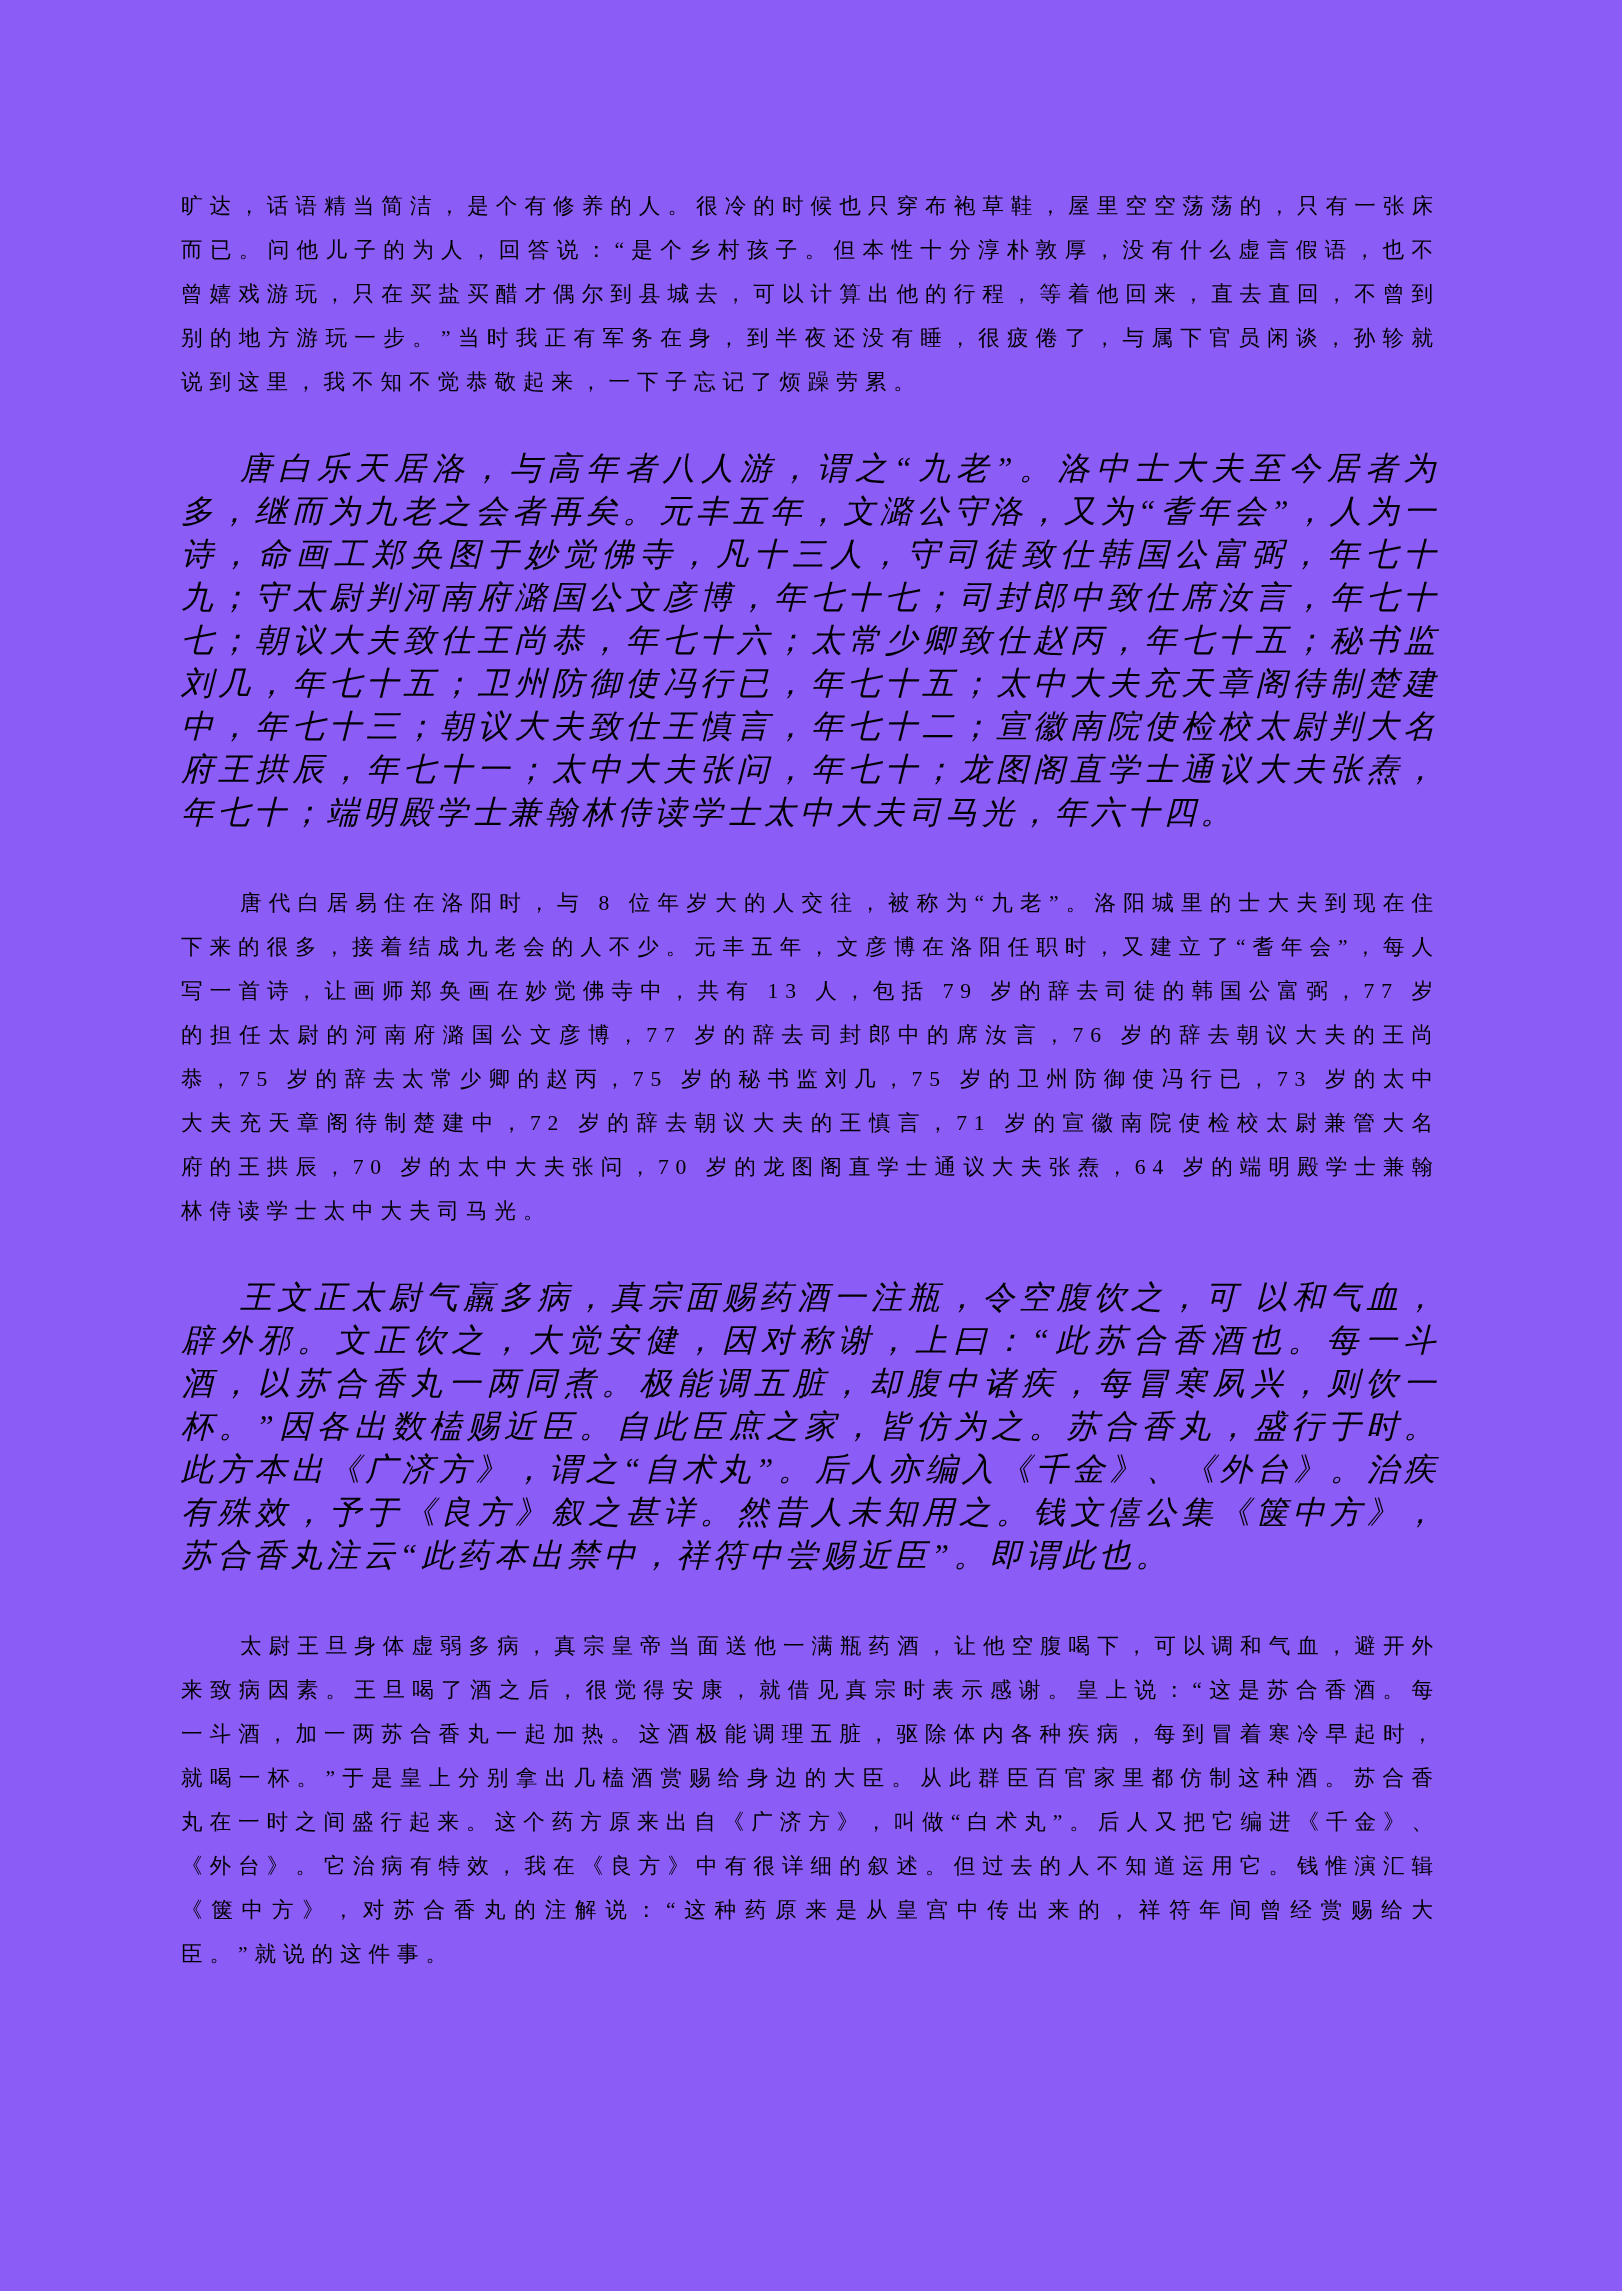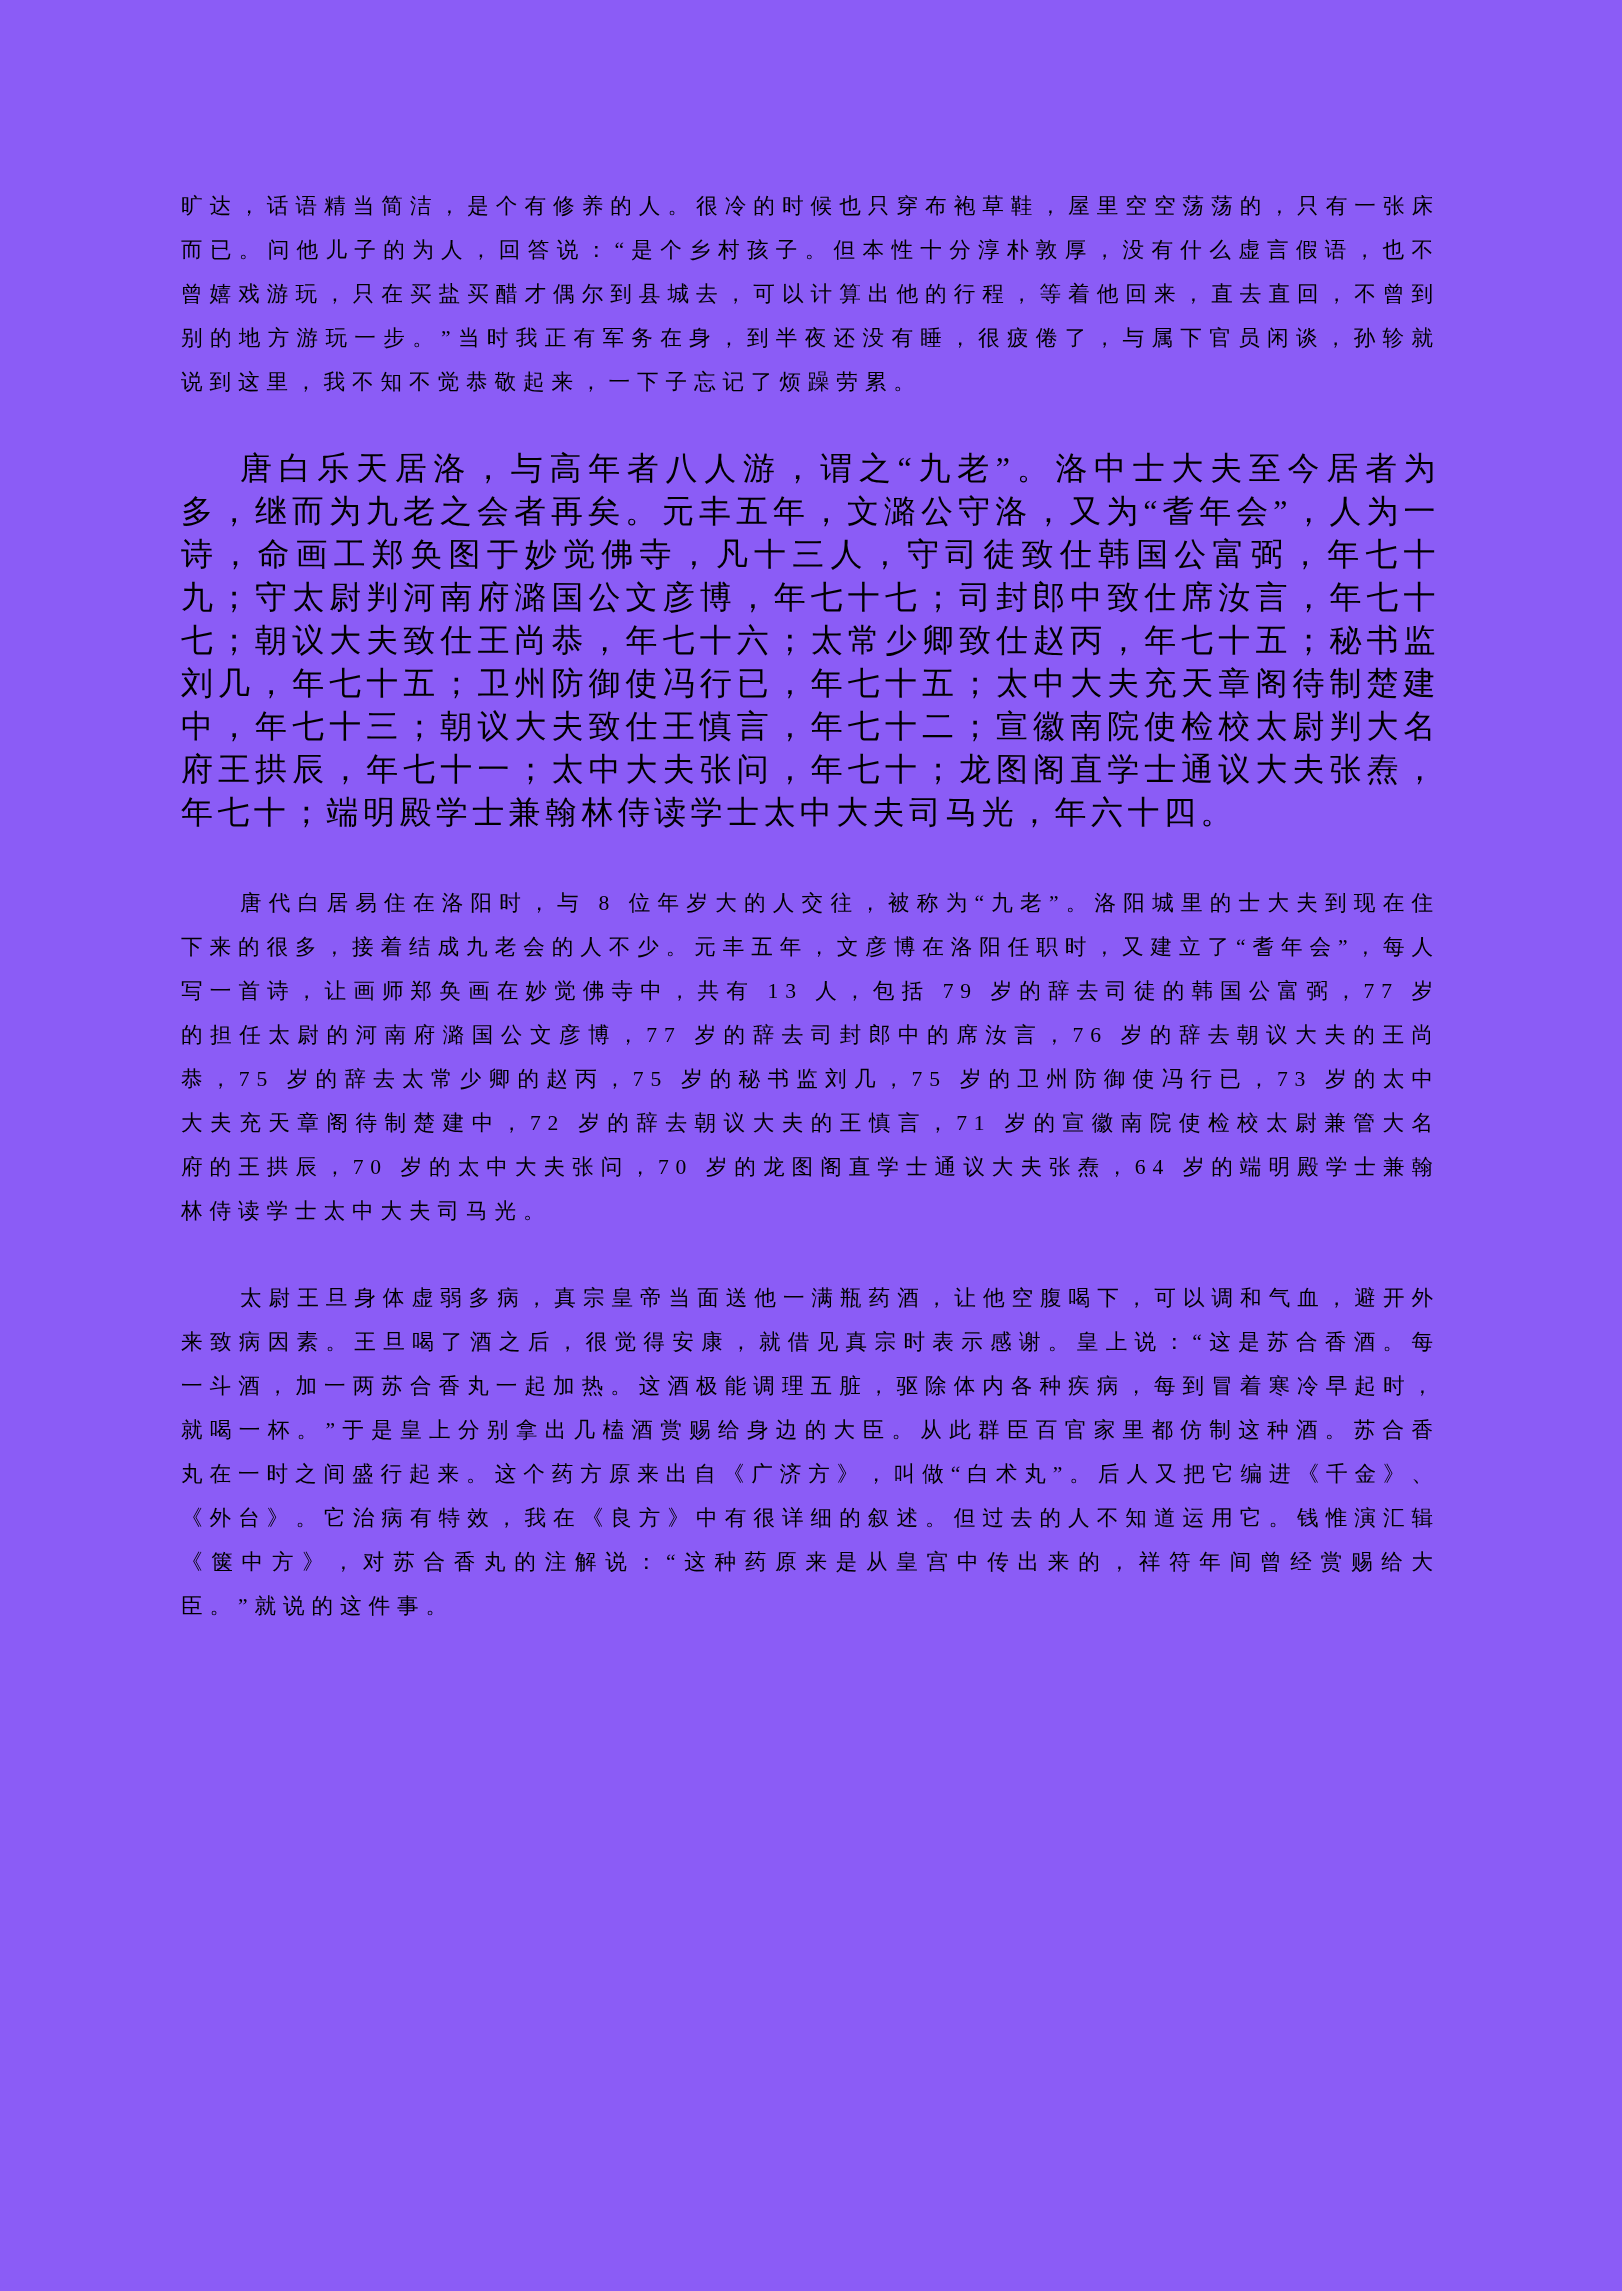--- a/index.html
+++ b/index.html
@@ -32,39 +32,41 @@
     line-height: 44px;
     letter-spacing: 6.9px;
     margin-bottom: 43px;
   }
   
   p.original {
     font-size: 32px;
     line-height: 43px;
     letter-spacing: 4.4px;
     margin-bottom: 47px;
+    font-style: italic;
   }
   p.indent {
     text-indent: 59px;
   }
   p.no-indent {
     text-indent: 0;
   }
 </style>
 </head>
 <body>
 
 <div class="page">
   <div class="content">
 
     <p class="translation no-indent">旷达，话语精当简洁，是个有修养的人。很冷的时候也只穿布袍草鞋，屋里空空荡荡的，只有一张床而已。问他儿子的为人，回答说：“是个乡村孩子。但本性十分淳朴敦厚，没有什么虚言假语，也不曾嬉戏游玩，只在买盐买醋才偶尔到县城去，可以计算出他的行程，等着他回来，直去直回，不曾到别的地方游玩一步。”当时我正有军务在身，到半夜还没有睡，很疲倦了，与属下官员闲谈，孙轸就说到这里，我不知不觉恭敬起来，一下子忘记了烦躁劳累。</p>
 
     <p class="original indent">唐白乐天居洛，与高年者八人游，谓之“九老”。洛中士大夫至今居者为多，继而为九老之会者再矣。元丰五年，文潞公守洛，又为“耆年会”，人为一诗，命画工郑奂图于妙觉佛寺，凡十三人，守司徒致仕韩国公富弼，年七十九；守太尉判河南府潞国公文彦博，年七十七；司封郎中致仕席汝言，年七十七；朝议大夫致仕王尚恭，年七十六；太常少卿致仕赵丙，年七十五；秘书监刘几，年七十五；卫州防御使冯行已，年七十五；太中大夫充天章阁待制楚建中，年七十三；朝议大夫致仕王慎言，年七十二；宣徽南院使检校太尉判大名府王拱辰，年七十一；太中大夫张问，年七十；龙图阁直学士通议大夫张焘，年七十；端明殿学士兼翰林侍读学士太中大夫司马光，年六十四。</p>
 
     <p class="translation indent">唐代白居易住在洛阳时，与 8 位年岁大的人交往，被称为“九老”。洛阳城里的士大夫到现在住下来的很多，接着结成九老会的人不少。元丰五年，文彦博在洛阳任职时，又建立了“耆年会”，每人写一首诗，让画师郑奂画在妙觉佛寺中，共有 13 人，包括 79 岁的辞去司徒的韩国公富弼，77 岁的担任太尉的河南府潞国公文彦博，77 岁的辞去司封郎中的席汝言，76 岁的辞去朝议大夫的王尚恭，75 岁的辞去太常少卿的赵丙，75 岁的秘书监刘几，75 岁的卫州防御使冯行已，73 岁的太中大夫充天章阁待制楚建中，72 岁的辞去朝议大夫的王慎言，71 岁的宣徽南院使检校太尉兼管大名府的王拱辰，70 岁的太中大夫张问，70 岁的龙图阁直学士通议大夫张焘，64 岁的端明殿学士兼翰林侍读学士太中大夫司马光。</p>
 
+    <p class="original indent">王文正太尉气羸多病，真宗面赐药酒一注瓶，令空腹饮之，可 以和气血，辟外邪。文正饮之，大觉安健，因对称谢，上曰：“此苏合香酒也。每一斗酒，以苏合香丸一两同煮。极能调五脏，却腹中诸疾，每冒寒夙兴，则饮一杯。”因各出数榼赐近臣。自此臣庶之家，皆仿为之。苏合香丸，盛行于时。此方本出《广济方》，谓之“自术丸”。后人亦编入《千金》、《外台》。治疾有殊效，予于《良方》叙之甚详。然昔人未知用之。钱文僖公集《箧中方》，苏合香丸注云“此药本出禁中，祥符中尝赐近臣”。即谓此也。</p>
 
     <p class="translation indent">太尉王旦身体虚弱多病，真宗皇帝当面送他一满瓶药酒，让他空腹喝下，可以调和气血，避开外来致病因素。王旦喝了酒之后，很觉得安康，就借见真宗时表示感谢。皇上说：“这是苏合香酒。每一斗酒，加一两苏合香丸一起加热。这酒极能调理五脏，驱除体内各种疾病，每到冒着寒冷早起时，就喝一杯。”于是皇上分别拿出几榼酒赏赐给身边的大臣。从此群臣百官家里都仿制这种酒。苏合香丸在一时之间盛行起来。这个药方原来出自《广济方》，叫做“白术丸”。后人又把它编进《千金》、《外台》。它治病有特效，我在《良方》中有很详细的叙述。但过去的人不知道运用它。钱惟演汇辑《箧中方》，对苏合香丸的注解说：“这种药原来是从皇宫中传出来的，祥符年间曾经赏赐给大臣。”就说的这件事。</p>
 
 
   </div>
 </div>
 
 
 </body></html>

